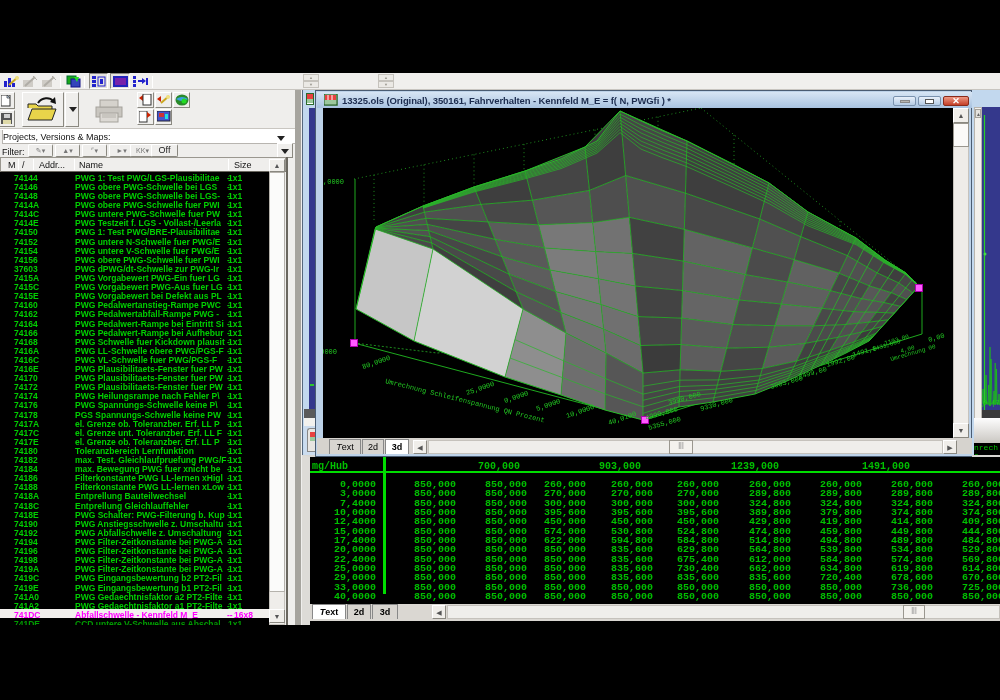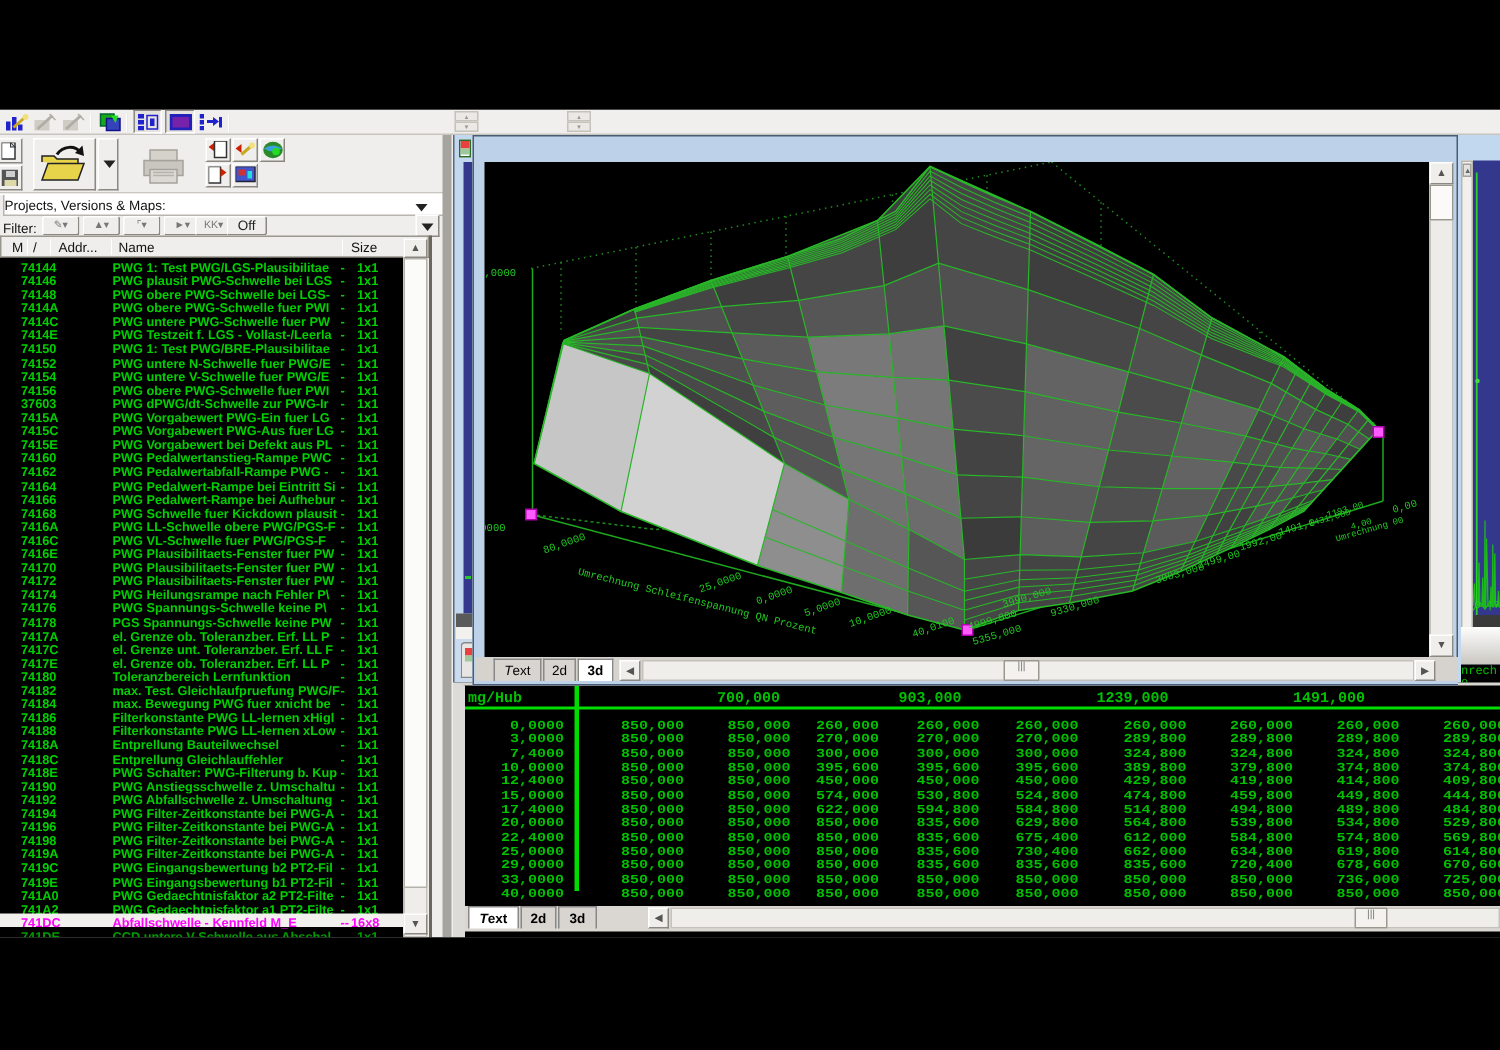--- a/index.html
+++ b/index.html
@@ -5,21 +5,21 @@
        font-family:"Liberation Sans", sans-serif; }
 .abs { position:absolute; }
 #app { position:absolute; left:0; top:73px; width:1000px; height:552px; background:#efeeec; overflow:hidden; }
 .tb-sep { position:absolute; width:1px; height:12px; background:#b5b2ac; border-right:1px solid #fff; top:3px; }
 .btn3d { position:absolute; background:#efeeec; border:1px solid; border-color:#fff #8a8880 #8a8880 #fff; }
 .listrow { position:absolute; left:0; width:269px; height:10px; font-size:8.5px; font-weight:bold;
            color:#00cf00; white-space:nowrap; }
 .listrow .a { position:absolute; left:14px; top:0; }
 .listrow .n { position:absolute; left:75px; top:0; width:158px; overflow:hidden; }
 .listrow .d { position:absolute; left:227px; top:0; }
-.listrow .s { position:absolute; left:238px; top:0; }
+.listrow .s { position:absolute; left:228px; top:0; }
 .trow { position:absolute; font-family:"Liberation Mono", monospace; font-size:10px; font-weight:bold;
         color:#00c000; white-space:pre; transform:scaleY(0.82); transform-origin:0 0; }
 .cell { position:absolute; width:60px; text-align:right; top:0; }
 .tab { position:absolute; top:0; height:15px; font-size:9px; color:#000; text-align:center;
        border:1px solid #888; border-bottom:none; background:#d8d5d0; padding-top:2px; }
 .tab.active { background:#fff; font-weight:bold; z-index:2; }
 .scrollch { background:#efeeeb; border:1px solid #c5c2bc; }
 .sbtn { position:absolute; background:#f0eeea; border:1px solid; border-color:#fff #8a8880 #8a8880 #fff;
         font-size:7px; color:#555; text-align:center; line-height:12px; }
 </style></head><body>
@@ -157,21 +157,21 @@
 <div class="abs" style="left:228px;top:86px;width:1px;height:11px;background:#c9c6c0;border-right:1px solid #fff"></div>
 <div class="abs" style="left:0;top:99px;width:269px;height:453px;background:#000;overflow:hidden">
 <div class="listrow" style="top:0.8px">
         <span class="a">74144</span>
         <span class="n">PWG 1: Test PWG/LGS-Plausibilitae</span>
         <span class="d">-</span>
         <span class="s">1x1</span>
       </div>
 <div class="listrow" style="top:9.9px">
         <span class="a">74146</span>
-        <span class="n">PWG plausit PWG-Schwelle bei LGS</span>
+        <span class="n">PWG obere PWG-Schwelle bei LGS</span>
         <span class="d">-</span>
         <span class="s">1x1</span>
       </div>
 <div class="listrow" style="top:19.0px">
         <span class="a">74148</span>
         <span class="n">PWG obere PWG-Schwelle bei LGS-</span>
         <span class="d">-</span>
         <span class="s">1x1</span>
       </div>
 <div class="listrow" style="top:28.1px">
@@ -660,20 +660,37 @@
 <div class="abs" style="left:0;top:147px;width:698px;height:17px;background:#dad7d2">
 <div class="tab active" style="left:2px;width:34px"><i>T</i>ext</div>
 <div class="tab" style="left:37px;width:24px"><b>2d</b></div>
 <div class="tab" style="left:62px;width:26px"><b>3d</b></div>
 <div class="sbtn" style="left:122px;top:1px;width:14px;height:14px;line-height:13px">◀</div>
 <div class="abs scrollch" style="left:137px;top:1px;width:553px;height:14px"></div>
 <div class="abs" style="left:593px;top:1px;width:22px;height:14px;background:#f4f2ee;border:1px solid #9a978f;font-size:7px;color:#777;text-align:center">|||</div>
 </div>
 </div>
 <div class="abs" style="left:315px;top:90px;width:657px;height:367px;background:#bdd2e8;border:1px solid #4a5c72;">
+<div class="abs" style="left:1px;top:1px;width:655px;height:16px;background:linear-gradient(#d7e5f4,#a9c3e0)">
+<svg class="abs" style="left:7px;top:2px" width="14" height="12">
+        <rect x="0" y="0" width="13" height="11" fill="#fff" stroke="#2a6a2a" stroke-width="1.5"></rect>
+        <rect x="1" y="1" width="11" height="5" fill="#e84040"></rect>
+        <rect x="1" y="6" width="11" height="4" fill="#9cc89c"></rect>
+        <line x1="4" y1="1" x2="4" y2="6" stroke="#fff"></line>
+        <line x1="8" y1="1" x2="8" y2="6" stroke="#fff"></line>
+      </svg>
+<div class="abs" style="left:25px;top:3px;font-size:9.5px;font-weight:bold;color:#1c2c4e;letter-spacing:-0.1px">13325.ols (Original), 350161, Fahrverhalten - Kennfeld M_E = f( N, PWGfi ) *</div>
+<div class="abs" style="left:576px;top:4px;width:23px;height:10px;background:linear-gradient(#e8f0fa,#b4cbe4);border:1px solid #7a92ae;border-radius:2px;">
+        <div class="abs" style="left:6px;top:3px;width:10px;height:3px;background:#b8b5b0;border:1px solid #888"></div>
+      </div>
+<div class="abs" style="left:601px;top:4px;width:23px;height:10px;background:linear-gradient(#e8f0fa,#b4cbe4);border:1px solid #7a92ae;border-radius:2px;">
+        <div class="abs" style="left:6px;top:2px;width:9px;height:5px;background:#fff;border:1px solid #555"></div>
+      </div>
+<div class="abs" style="left:626px;top:4px;width:26px;height:10px;background:linear-gradient(#ee9884,#c43f28);border:1px solid #8a2a1a;border-radius:2px;color:#fff;font-size:9px;font-weight:bold;text-align:center;line-height:9px">✕</div>
+</div>
 <div class="abs" style="left:7px;top:17px;width:630px;height:330px;background:#000;overflow:hidden">
 <svg width="630" height="330" viewBox="0 0 630 330" style="position:absolute;left:0;top:0">
         <polyline points="51.0,66.9 51.0,115.0" fill="none" stroke="#1e8c1e" stroke-width="1.0" stroke-dasharray="1,3"></polyline>
         <polyline points="101.0,56.7 101.0,97.0" fill="none" stroke="#1e8c1e" stroke-width="1.0" stroke-dasharray="1,3"></polyline>
         <polyline points="151.0,46.4 151.0,79.0" fill="none" stroke="#1e8c1e" stroke-width="1.0" stroke-dasharray="1,3"></polyline>
         <polyline points="201.0,36.2 201.0,63.0" fill="none" stroke="#1e8c1e" stroke-width="1.0" stroke-dasharray="1,3"></polyline>
         <polyline points="272.0,21.7 272.0,36.0" fill="none" stroke="#1e8c1e" stroke-width="1.0" stroke-dasharray="1,3"></polyline>
         <polyline points="335.0,8.8 335.0,21.0" fill="none" stroke="#1e8c1e" stroke-width="1.0" stroke-dasharray="1,3"></polyline>
         <polyline points="411.0,26.9 411.0,63.0" fill="none" stroke="#1e8c1e" stroke-width="1.0" stroke-dasharray="1,3"></polyline>
         <polyline points="517.0,113.2 517.0,121.0" fill="none" stroke="#1e8c1e" stroke-width="1.0" stroke-dasharray="1,3"></polyline>

